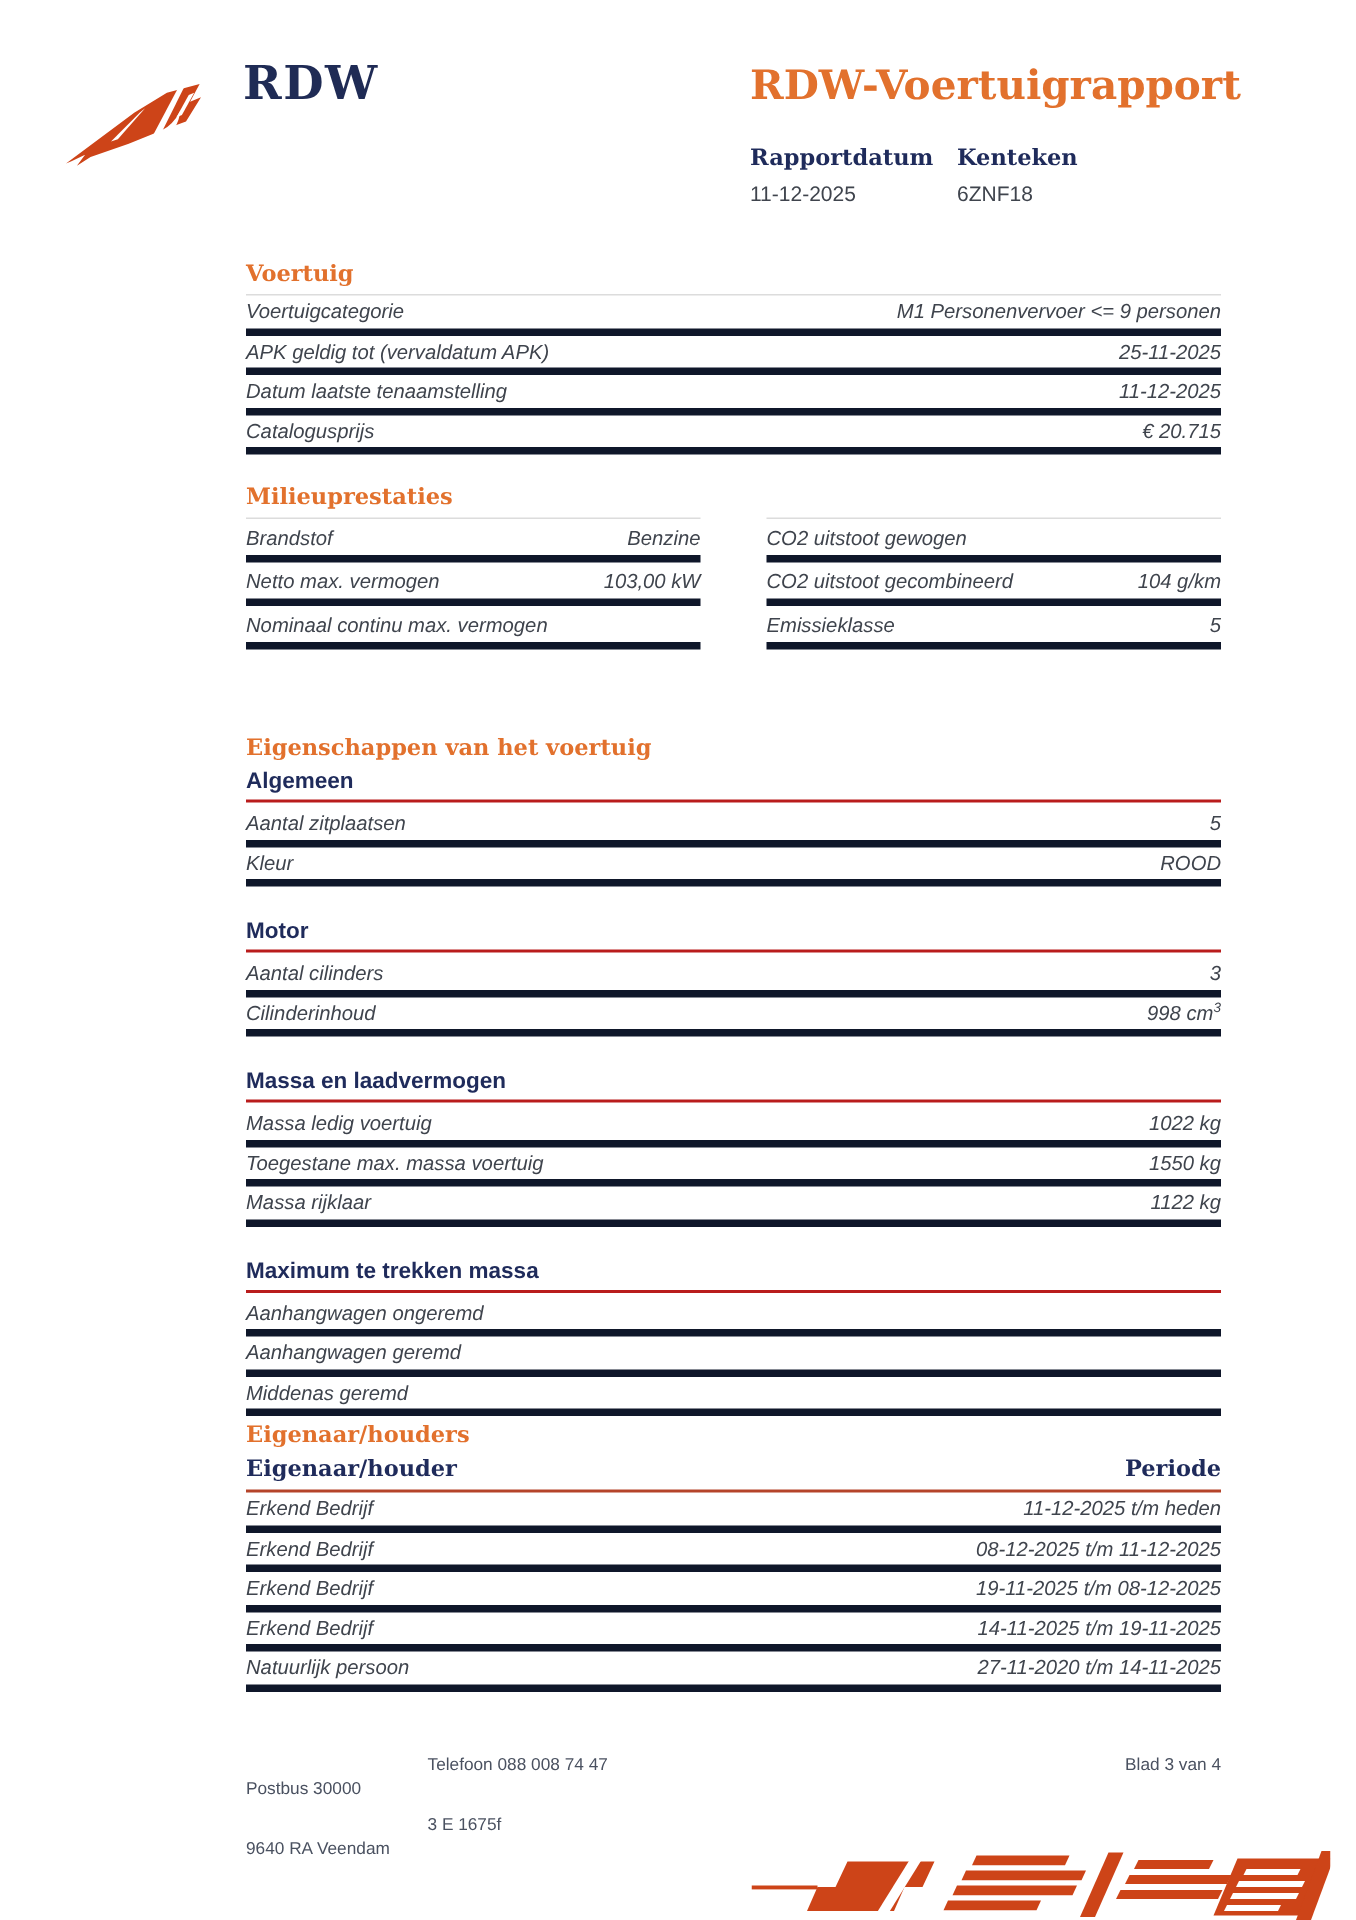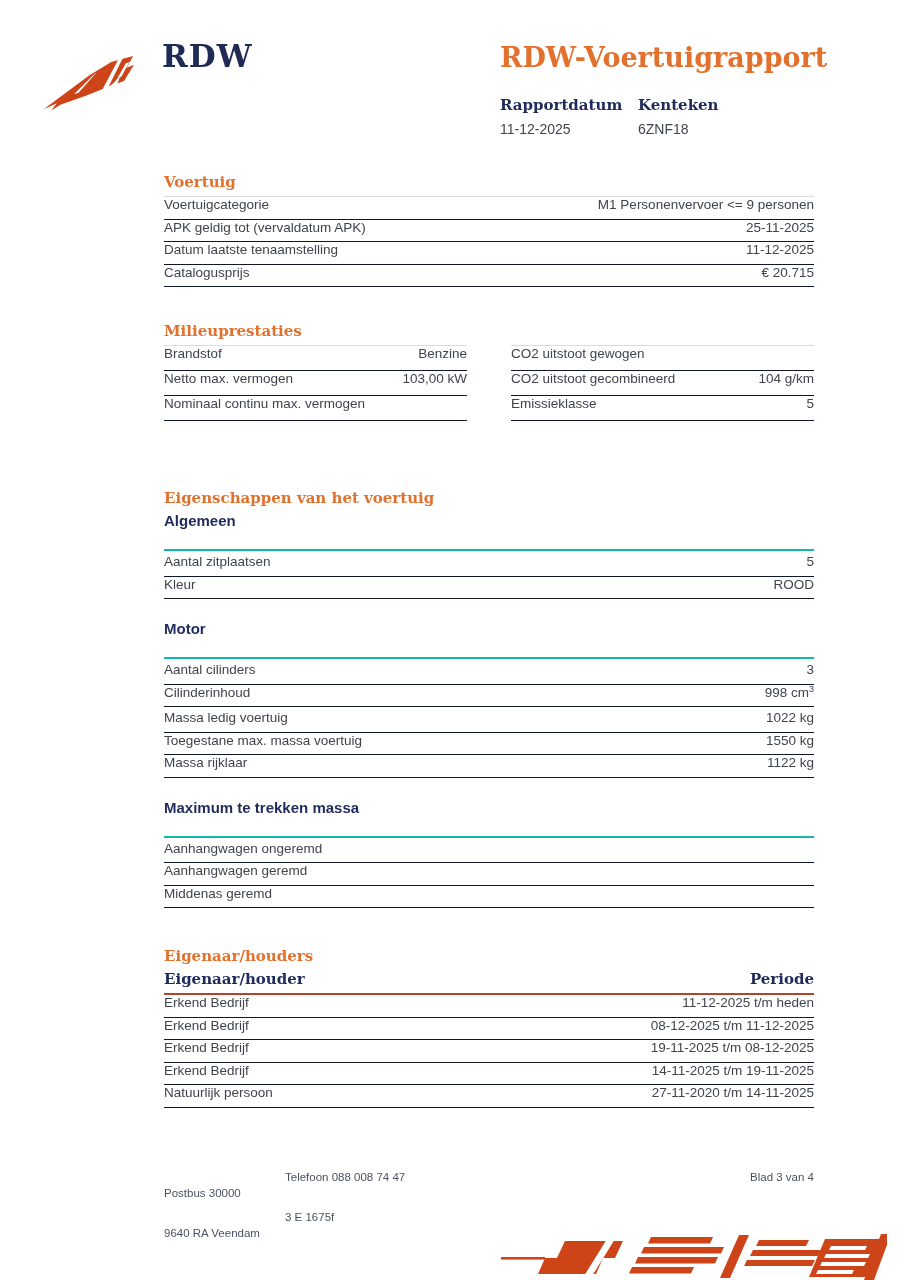--- a/index.html
+++ b/index.html
@@ -24,34 +24,34 @@
     font-family:"DejaVu Serif",serif;font-weight:700;font-size:15px;color:#1f2b5b;
   }
   .hdr-value{font-size:14px;color:#3f444d;margin-top:7px;}
   
   .section{position:absolute;left:164px;width:650px;}
   .sec-title{
     font-family:"DejaVu Serif",serif;font-weight:700;font-size:15px;line-height:16px;
     color:#e2712d;margin:0 0 6px 0;
   }
   .row{
-    display:flex;justify-content:space-between;
-    height:21.5px;border-bottom:1px solid #0f172a;font-size:13.5px;
+    display:flex;justify-content:space-between;align-items:center;
+    height:21.5px;border-bottom:5px solid #0f172a;font-size:13.5px;font-style:italic;
   }
   .row.top{border-top:1px solid #dcdcdc;}
   .lbl{white-space:nowrap;}
   .val{white-space:nowrap;text-align:right;}
   .val sup{font-size:9px;line-height:0;}
   
   .milieu-grid{display:grid;grid-template-columns:303px 44px 303px;margin-top:1px;}
   .mrow{height:24px;font-size:13.5px;}
   
   .subhead{
     font-family:"Liberation Sans",sans-serif;font-weight:700;font-size:15px;line-height:15px;
-    color:#1f2b5b;padding-bottom:21px;border-bottom:2px solid #14b8a6;margin-top:22px;
+    color:#1f2b5b;padding-bottom:5px;border-bottom:2px solid #b91c1c;margin-top:22px;
   }
   .subhead.first{margin-top:7px;}
   .subrows{margin-top:3px;}
   
   .own-head{
     display:flex;justify-content:space-between;align-items:flex-end;
     font-family:"DejaVu Serif",serif;font-weight:700;font-size:15px;color:#1f2b5b;
     padding-bottom:5px;border-bottom:2px solid #b5442a;margin-top:5px;
   }
   
@@ -163,20 +163,21 @@
       <div class="row">
         <span class="lbl">Aantal cilinders</span>
         <span class="val">3</span>
       </div>
       <div class="row">
         <span class="lbl">Cilinderinhoud</span>
         <span class="val"><span>998 cm</span><sup>3</sup></span>
       </div>
     </div>
 
+    <div class="subhead">Massa en laadvermogen</div>
     <div class="subrows">
       <div class="row">
         <span class="lbl">Massa ledig voertuig</span>
         <span class="val">1022 kg</span>
       </div>
       <div class="row">
         <span class="lbl">Toegestane max. massa voertuig</span>
         <span class="val">1550 kg</span>
       </div>
       <div class="row">

